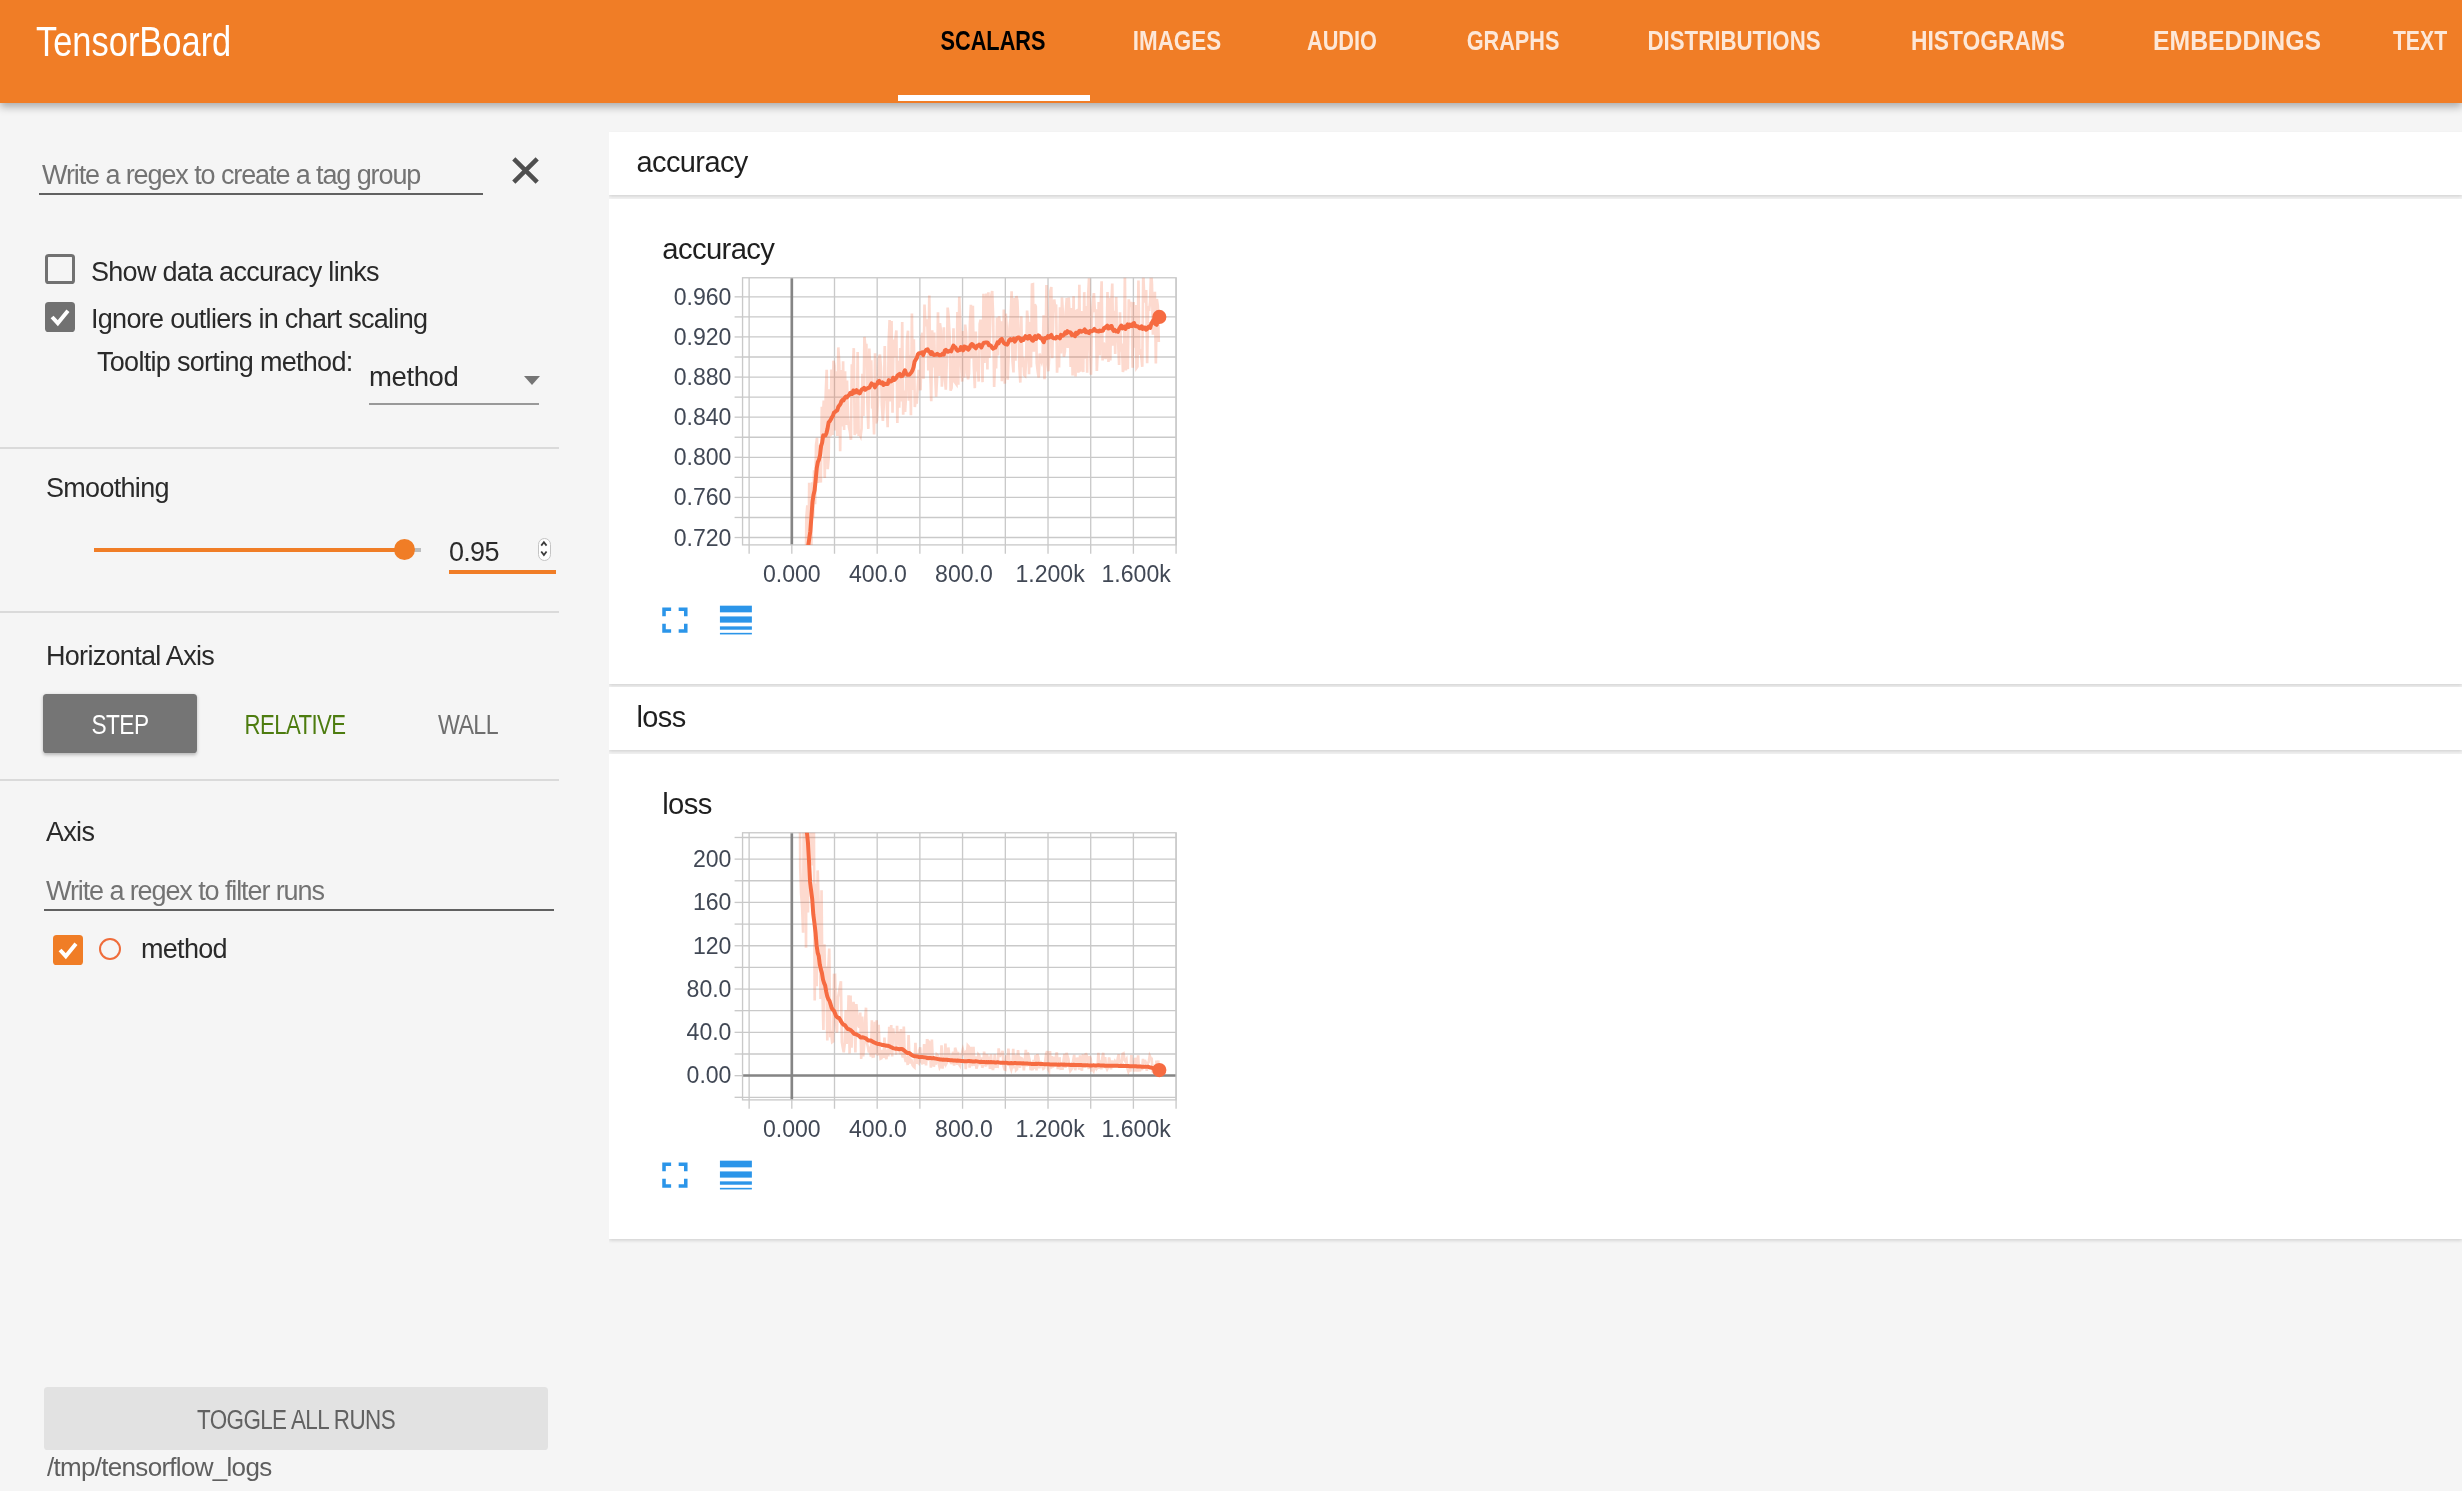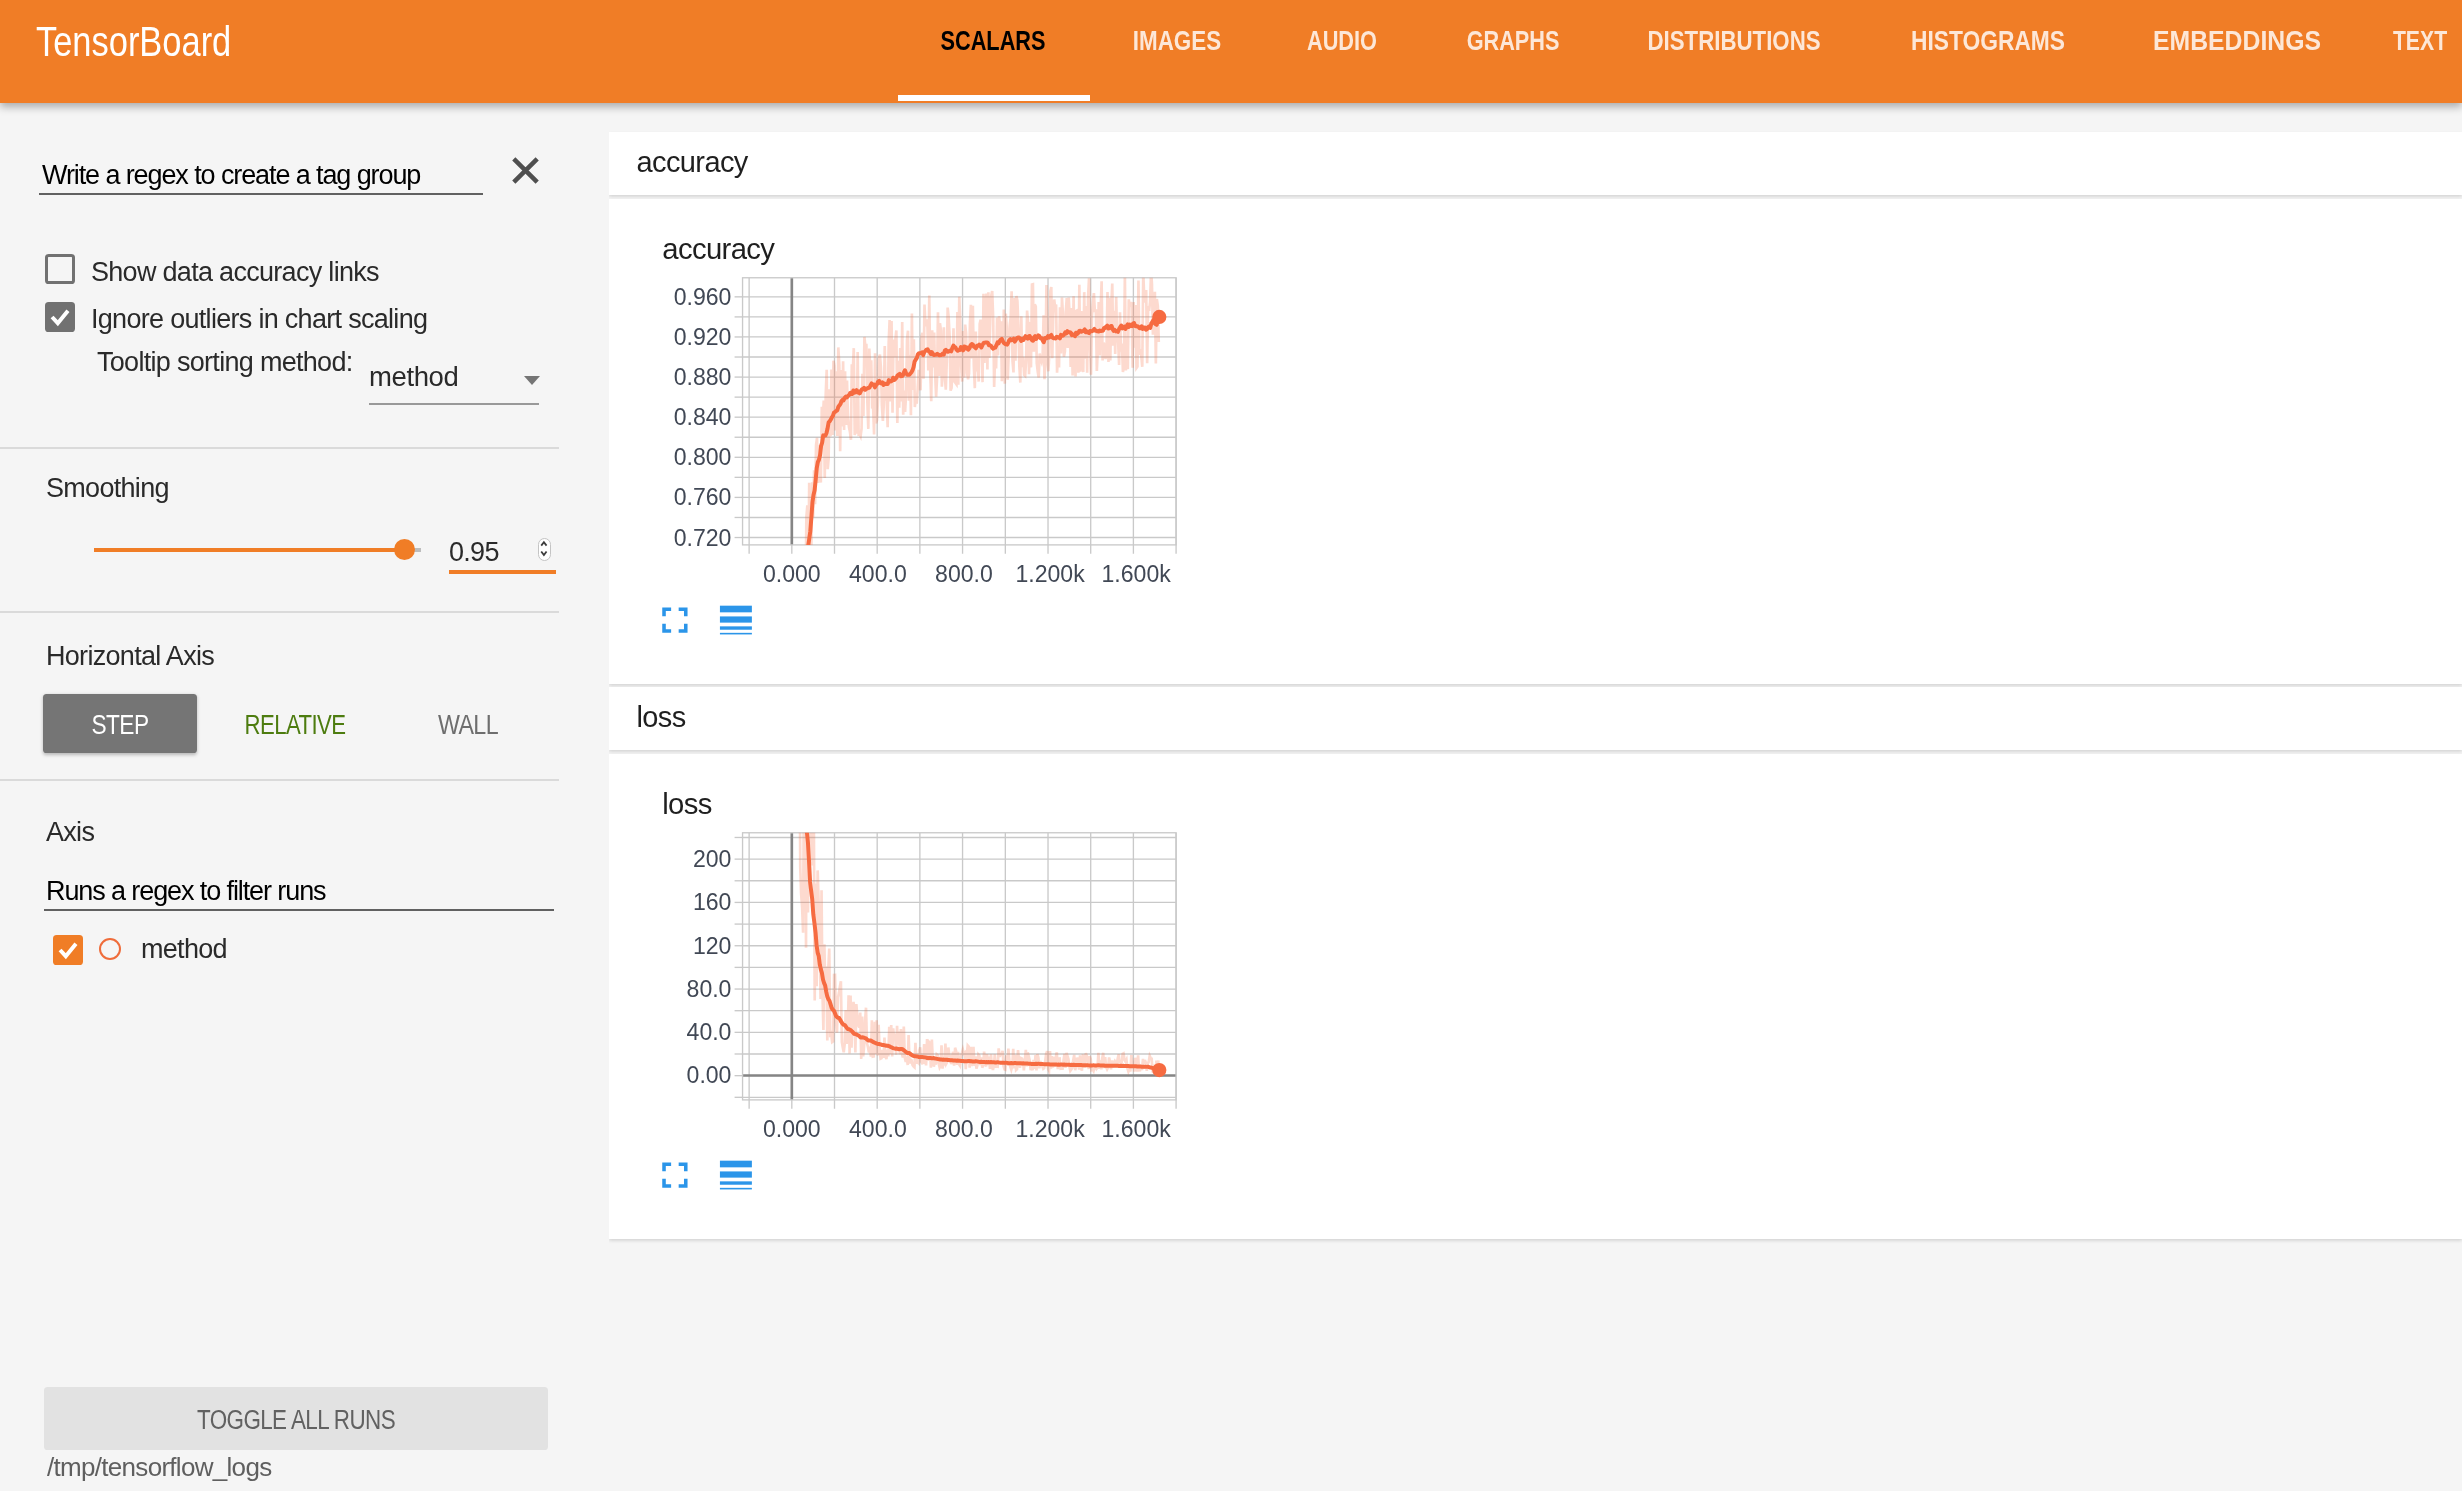--- a/index.html
+++ b/index.html
@@ -5,21 +5,21 @@
 .abs{position:absolute}
 .header{position:absolute;left:0;top:0;width:2462px;height:103px;background:#f07d26;box-shadow:0 3.6px 8px rgba(0,0,0,0.3);z-index:20}
 .logo{position:absolute;left:36px;top:21px;font-size:42px;line-height:1;color:#fff;transform:scaleX(0.82);transform-origin:0 0}
 .tab{position:absolute;top:27px;font-size:28px;line-height:1;font-weight:bold;color:rgba(255,255,255,0.82);transform:translateX(-50%)}
 .tab>span{display:inline-block;transform-origin:center}
 .tab.active{color:#000000}
 .tabline{position:absolute;left:898px;top:95px;width:192px;height:6.2px;background:#fff}
 .sidebar{position:absolute;left:0;top:103px;width:609px;height:1388px;background:#f5f5f5;z-index:10}
 .divider{position:absolute;left:0;width:559px;height:1.8px;background:#dadada}
 .sectxt{position:absolute;font-size:27px;line-height:1.15;color:#2a2a2a;letter-spacing:-0.7px;white-space:nowrap}
-.gray{color:#000000}
+.gray{color:#737373}
 .card{position:absolute;left:609px;width:1853px;background:#fff;box-shadow:0 1.8px 3.6px rgba(0,0,0,0.16);z-index:5}
 .sechead{position:absolute;left:609px;width:1853px;height:63px;background:#fff;box-shadow:0 1.8px 3.6px rgba(0,0,0,0.16);z-index:5}
 .sechead span{position:absolute;left:27.5px;top:14px;font-size:29px;color:#1f1f1f;letter-spacing:-0.6px}
 </style></head><body>
 <div class="header">
   <div class="logo">TensorBoard</div>
   <div class="tab active" style="left:993px"><span style="transform:scaleX(.776)">SCALARS</span></div>
   <div class="tab" style="left:1177px"><span style="transform:scaleX(.80)">IMAGES</span></div>
   <div class="tab" style="left:1342px"><span style="transform:scaleX(.776)">AUDIO</span></div>
   <div class="tab" style="left:1513px"><span style="transform:scaleX(.774)">GRAPHS</span></div>
@@ -64,21 +64,21 @@
 
   <div class="divider" style="top:508px"></div>
   <div class="sectxt" style="left:46px;top:538px">Horizontal Axis</div>
   <div class="abs" style="left:43px;top:591px;width:154px;height:59px;background:#757575;border-radius:3.6px;box-shadow:0 1.8px 3.6px rgba(0,0,0,0.25)"></div>
   <div class="sectxt" style="left:120px;top:607px;color:#fff;transform:translateX(-50%)"><span style="display:inline-block;transform:scaleX(.84);transform-origin:center">STEP</span></div>
   <div class="sectxt" style="left:295px;top:607px;color:#4d7c0f;transform:translateX(-50%)"><span style="display:inline-block;transform:scaleX(.82);transform-origin:center">RELATIVE</span></div>
   <div class="sectxt" style="left:468px;top:607px;color:#6e6e6e;transform:translateX(-50%)"><span style="display:inline-block;transform:scaleX(.86);transform-origin:center">WALL</span></div>
 
   <div class="divider" style="top:676px"></div>
   <div class="sectxt" style="left:46px;top:714px">Axis</div>
-  <div class="sectxt gray" style="left:46px;top:773px;letter-spacing:-1.1px">Runs a regex to filter runs</div>
+  <div class="sectxt gray" style="left:46px;top:773px;letter-spacing:-1.1px">Write a regex to filter runs</div>
   <div class="abs" style="left:44px;top:806px;width:510px;height:1.8px;background:#616161"></div>
   <div class="abs" style="left:53px;top:832px;width:30px;height:30px;background:#f07d26;border-radius:3.6px">
     <svg width="30" height="30" viewBox="0 0 34 34">
         <path d="M8 17 L14.5 24 L26 10" stroke="#fff" stroke-width="4.5" fill="none"></path>
       </svg></div>
   <div class="abs" style="left:99px;top:835px;width:22px;height:22px;border:2.7px solid #ef6c3a;border-radius:50%"></div>
   <div class="sectxt" style="left:141px;top:831px">method</div>
 
   <div class="abs" style="left:44px;top:1284px;width:504px;height:63px;background:#e2e2e2;border-radius:3.6px"></div>
   <div class="sectxt" style="left:296px;top:1302px;color:#616161;transform:translateX(-50%)"><span style="display:inline-block;transform:scaleX(.83);transform-origin:center">TOGGLE ALL RUNS</span></div>

